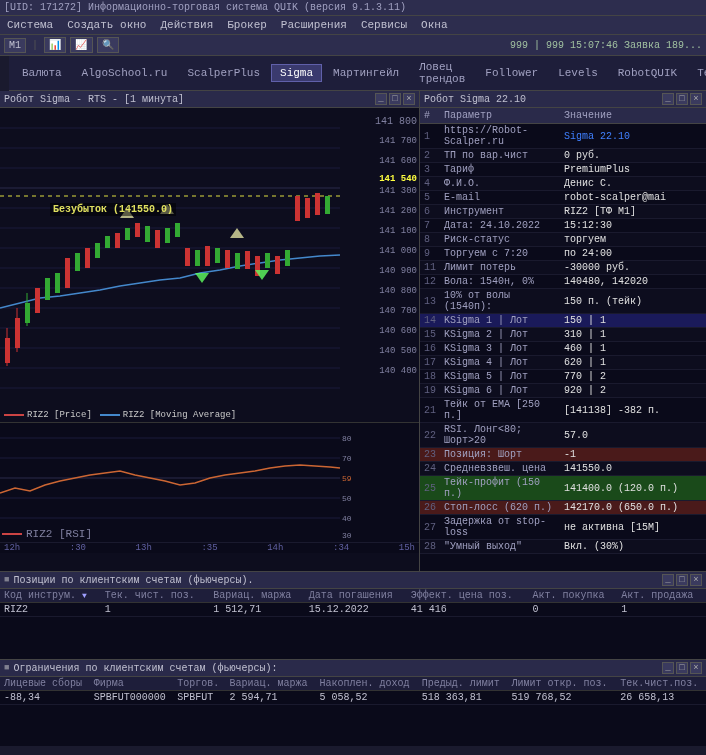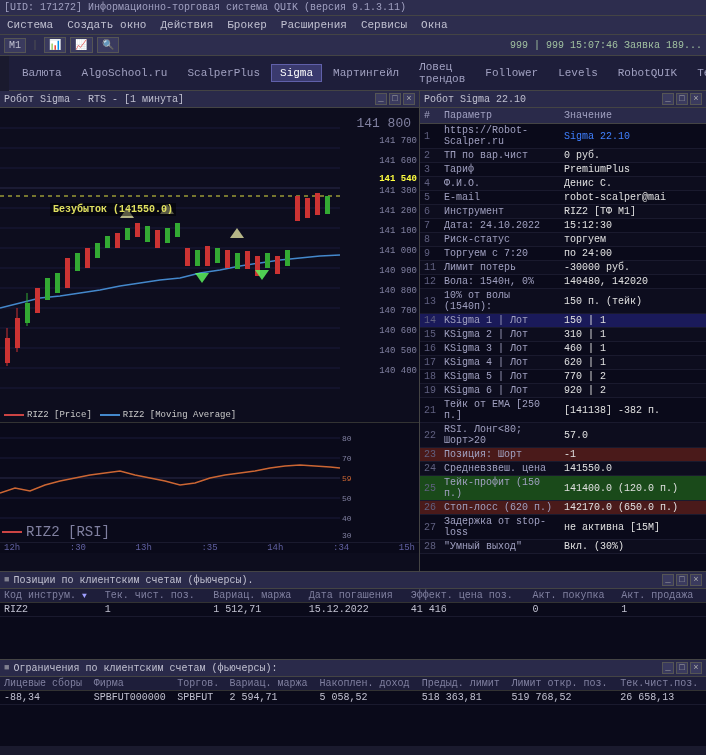--- a/index.html
+++ b/index.html
@@ -402,21 +402,21 @@
           <rect x="325" y="88" width="5" height="18" fill="#33aa33"></rect>
 
           <polygon points="120,110 127,100 134,110" fill="#e0e0a0" opacity="0.8"></polygon>
           <polygon points="160,106 167,96 174,106" fill="#e0e0a0" opacity="0.8"></polygon>
           <polygon points="230,130 237,120 244,130" fill="#e0e0a0" opacity="0.8"></polygon>
 
           <polygon points="195,165 202,175 209,165" fill="#60ff60" opacity="0.8"></polygon>
           <polygon points="255,162 262,172 269,162" fill="#60ff60" opacity="0.8"></polygon>
         </svg>
 
-        <div style="position:absolute;right:8px;top:8px;font-size:13px;color:#8080a0;">141 800</div>
+        <div style="position:absolute;right:2px;top:8px;font-size:10px;color:#8080a0;">141 800</div>
         <div style="position:absolute;right:2px;top:28px;font-size:9px;color:#8080a0;">141 700</div>
         <div style="position:absolute;right:2px;top:48px;font-size:9px;color:#8080a0;">141 600</div>
         <div style="position:absolute;right:2px;top:66px;font-size:9px;color:#ffff40;font-weight:bold;">141 540</div>
         <div style="position:absolute;right:2px;top:78px;font-size:9px;color:#8080a0;">141 300</div>
         <div style="position:absolute;right:2px;top:98px;font-size:9px;color:#8080a0;">141 200</div>
         <div style="position:absolute;right:2px;top:118px;font-size:9px;color:#8080a0;">141 100</div>
         <div style="position:absolute;right:2px;top:138px;font-size:9px;color:#8080a0;">141 000</div>
         <div style="position:absolute;right:2px;top:158px;font-size:9px;color:#8080a0;">140 900</div>
         <div style="position:absolute;right:2px;top:178px;font-size:9px;color:#8080a0;">140 800</div>
         <div style="position:absolute;right:2px;top:198px;font-size:9px;color:#8080a0;">140 700</div>
@@ -450,21 +450,21 @@
           <polyline points="0,70 15,65 30,68 45,62 60,58 75,55 90,52 105,50 120,48 135,52 150,55 165,58 180,62 195,60 210,55 225,52 240,50 255,48 270,45 285,43 300,42 315,43 330,44 340,45" fill="none" stroke="#cc6633" stroke-width="1.5"></polyline>
 
           <text x="342" y="18" font-size="8" fill="#8080a0">80</text>
           <text x="342" y="38" font-size="8" fill="#8080a0">70</text>
           <text x="342" y="58" font-size="8" fill="#cc6633">59</text>
           <text x="342" y="78" font-size="8" fill="#8080a0">50</text>
           <text x="342" y="98" font-size="8" fill="#8080a0">40</text>
           <text x="342" y="115" font-size="8" fill="#8080a0">30</text>
         </svg>
 
-        <div style="position:absolute;bottom:2px;left:2px;font-size:14px;color:#8080a0;display:flex;align-items:center;gap:4px;">
+        <div style="position:absolute;bottom:2px;left:2px;font-size:11px;color:#8080a0;display:flex;align-items:center;gap:4px;">
           <div style="width:20px;height:2px;background:#cc4444;"></div>
           <span>RIZ2 [RSI]</span>
         </div>
       </div>
 
       <div class="chart-time-labels">
         <span>12h</span>
         <span>:30</span>
         <span>13h</span>
         <span>:35</span>

